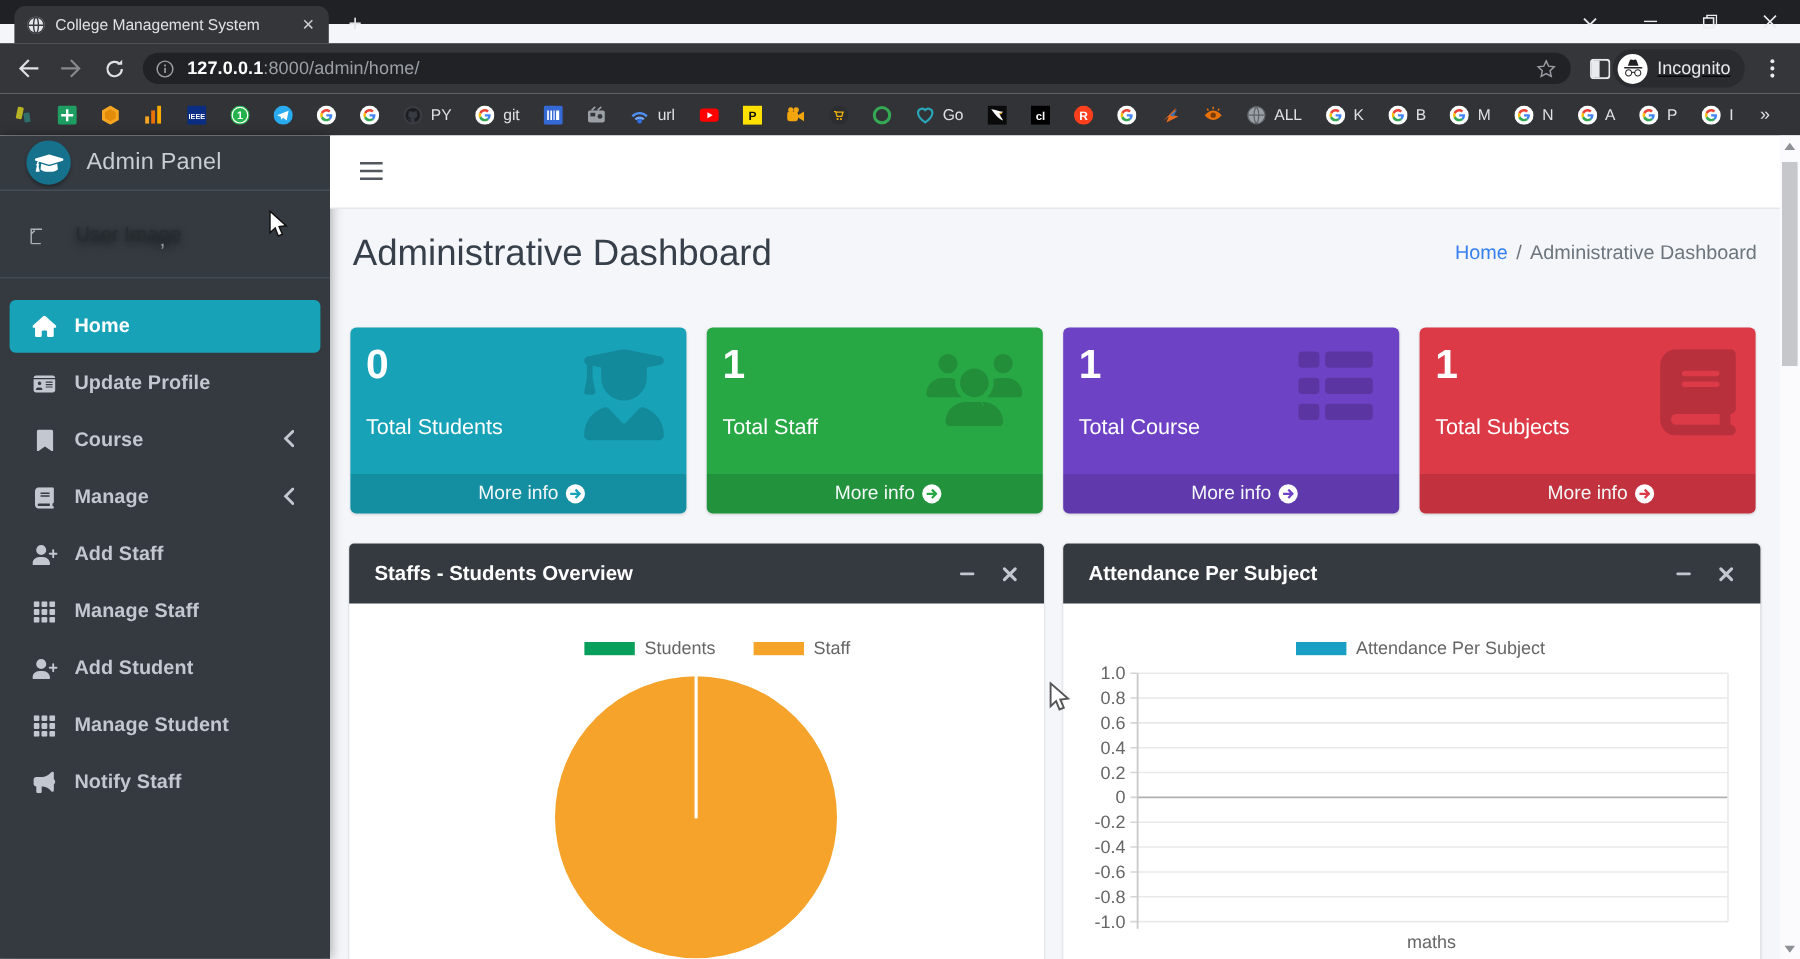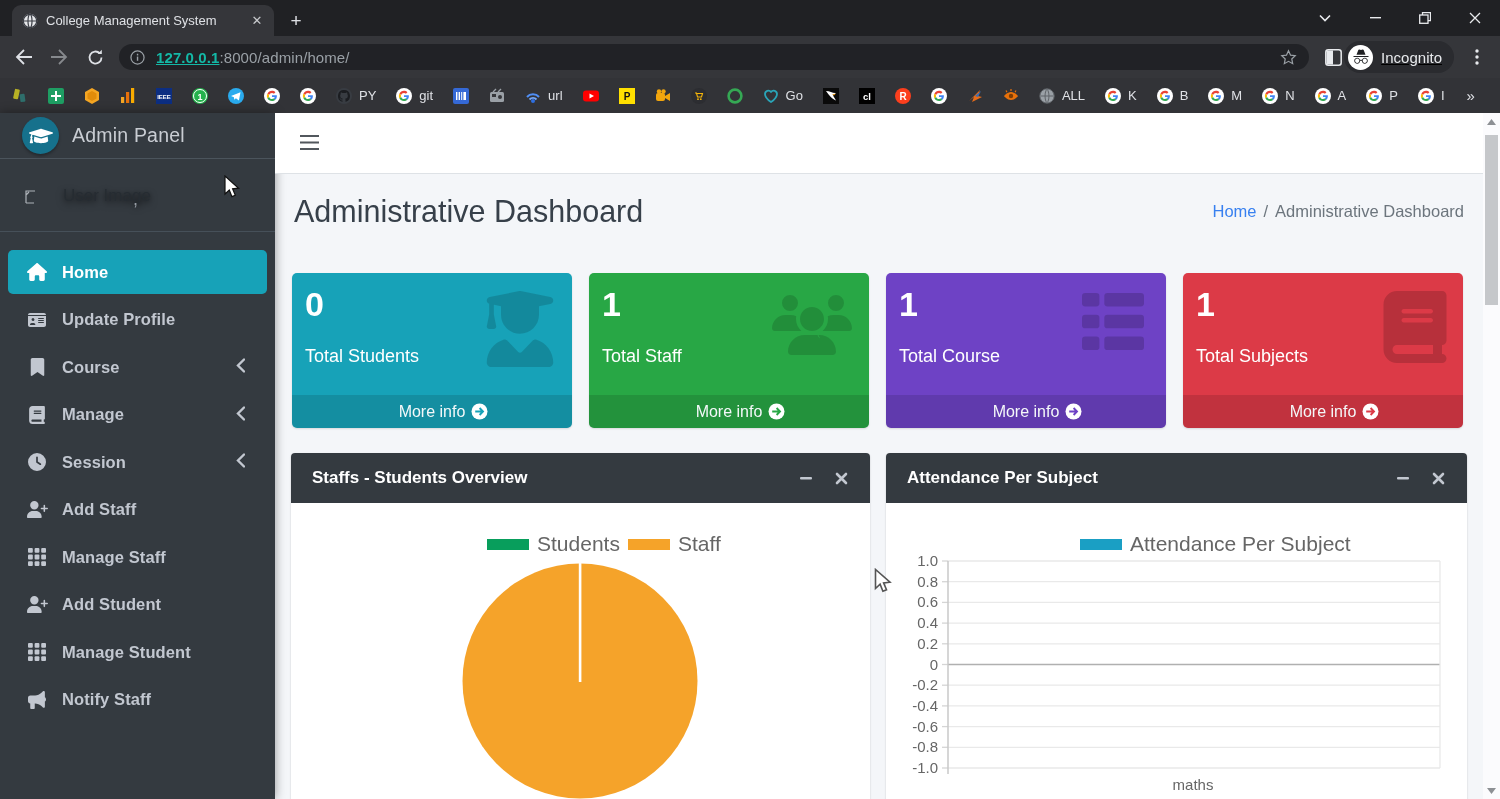--- a/index.html
+++ b/index.html
@@ -1,32 +1,32 @@
 <!DOCTYPE html>
 <html><head>
 <meta charset="utf-8">
 <style>
 * { margin:0; padding:0; box-sizing:border-box; }
 html,body { width:1500px; height:799px; overflow:hidden; font-family:"Liberation Sans", sans-serif; background:#f4f6f9; }
 
 .chrome { position:absolute; top:0; left:0; width:1500px; height:113px; }
-.tabbar { position:absolute; top:0; left:0; width:100%; height:36px; background:#202124; }
+.tabbar { position:absolute; top:0; left:0; width:100%; height:20px; background:#202124; }
 .tab { position:absolute; left:12px; top:5px; width:262px; height:31px; background:#35363a; border-radius:9px 9px 0 0; display:flex; align-items:center; padding:0 8px 0 10px; }
 .tab .fav { width:16px; height:16px; flex:0 0 16px; }
 .tab .title { color:#dfe1e5; font-size:13px; margin-left:8px; white-space:nowrap; overflow:hidden; flex:1; }
 .tab .close { color:#c7c9cc; font-size:13px; width:18px; height:18px; line-height:18px; text-align:center; }
 .newtab { position:absolute; left:283px; top:8px; width:26px; height:26px; color:#dfe1e5; font-size:19px; text-align:center; line-height:25px; }
 .wincontrols { position:absolute; right:0; top:0; height:36px; display:flex; align-items:center; }
 .wc { width:50px; height:36px; display:flex; align-items:center; justify-content:center; color:#e8eaed; }
 .toolbar { position:absolute; top:36px; left:0; width:100%; height:42px; background:#35363a; display:flex; align-items:center; }
 .navbtn { width:28px; height:28px; display:flex; align-items:center; justify-content:center; }
 .urlpill { position:absolute; left:119px; top:8px; width:1190px; height:26px; background:#212226; border-radius:13px; display:flex; align-items:center; padding-left:11px; }
 .urlpill .info { width:15px; height:15px; margin-right:11px; }
 .url { font-size:15px; color:#9aa0a6; letter-spacing:0.1px; }
-.url b { color:#14b8a6; font-weight:bold;text-decoration:underline; }
+.url b { color:#ffffff; font-weight:bold; }
 .star { position:absolute; right:203px; top:13px; }
 .sidepanel { position:absolute; right:158px; top:13px; }
 .incog { position:absolute; right:46px; top:5px; height:32px; background:#2a2b2f; border-radius:16px; display:flex; align-items:center; padding:0 12px 0 4px;text-decoration:underline; }
 .incog .ic { width:25px; height:25px; background:#fff; border-radius:50%; display:flex; align-items:center; justify-content:center; margin-right:8px; }
 .incog .t { color:#e8eaed; font-size:15px; }
 .dots { position:absolute; right:10px; top:8px; width:26px; height:26px; display:flex; align-items:center; justify-content:center; }
 .bookmarks { position:absolute; top:78px; left:0; width:100%; height:35px; background:#323337; display:flex; align-items:center; padding-left:12px; gap:20px; }
 .bm { width:16px; height:16px; flex:0 0 auto; display:flex; align-items:center; justify-content:center; }
 .bmg { display:flex; align-items:center; gap:7px; flex:0 0 auto; }
 .bml { color:#dfe1e5; font-size:13px; }
@@ -67,21 +67,21 @@
 .bx-red { background:#dc3a47; }
 
 .cards { position:absolute; left:16px; top:340px; display:flex; gap:16px; }
 .card { width:579px; height:420px; border-radius:4px; background:#fff; box-shadow:0 1px 2px rgba(0,0,0,0.2); }
 .card.c2 { width:581px; }
 .chead { height:50px; background:#343a40; border-radius:4px 4px 0 0; position:relative; display:flex; align-items:center; padding-left:21px; }
 .chead .ct { color:#fff; font-size:17px; font-weight:bold; }
 .ctools { position:absolute; right:0; top:0; height:50px; display:flex; align-items:center; }
 .cbody { position:relative; height:370px; }
 
-.leg { position:absolute; display:flex; align-items:center; font-size:21px; color:#666; }
+.leg { position:absolute; display:flex; align-items:center; font-size:15px; color:#666; }
 .sw { display:inline-block; width:42px; height:11px; margin-right:8px; }
 
 .scroll { position:absolute; right:0; top:113px; width:17px; height:686px; background:#fbfbfd; }
 .sthumb { position:absolute; left:2px; top:22px; width:13px; height:170px; background:#c5c7ca; border-radius:0px; }
 .sarrow { position:absolute; left:0; width:17px; height:17px; display:flex; align-items:center; justify-content:center; }
 </style>
 </head>
 <body>
 
 <svg style="position:absolute;width:0;height:0">
@@ -441,31 +441,20 @@
               <path d="M8 1.5L2 7.5l6 6" stroke="#c2c7d0" stroke-width="2.4" fill="none" stroke-linecap="round"></path>
             </svg></span>
         </div>
         <div class="nitem">
           <span class="nic">
             <svg width="16" height="18" viewBox="0 0 448 512" fill="#c2c7d0">
               <path d="M96 0C43 0 0 43 0 96V416c0 53 43 96 96 96H384h32c17.7 0 32-14.3 32-32s-14.3-32-32-32V384c17.7 0 32-14.3 32-32V32c0-17.7-14.3-32-32-32H384 96zm0 384H352v64H96c-17.7 0-32-14.3-32-32s14.3-32 32-32zm32-240c0-8.8 7.2-16 16-16H336c8.8 0 16 7.2 16 16s-7.2 16-16 16H144c-8.8 0-16-7.2-16-16zm16 48H336c8.8 0 16 7.2 16 16s-7.2 16-16 16H144c-8.8 0-16-7.2-16-16s7.2-16 16-16z"></path>
             </svg>
           </span>
           <span class="nt">Manage</span>
-          <span class="chev"><svg width="9" height="15" viewBox="0 0 9 15">
-              <path d="M8 1.5L2 7.5l6 6" stroke="#c2c7d0" stroke-width="2.4" fill="none" stroke-linecap="round"></path>
-            </svg></span>
-        </div>
-        <div class="nitem">
-          <span class="nic">
-            <svg width="18" height="18" viewBox="0 0 512 512" fill="#c2c7d0">
-              <path d="M256 0a256 256 0 1 1 0 512A256 256 0 1 1 256 0zM232 120V256c0 8 4 15.5 10.7 20l96 64c11 7.4 25.9 4.4 33.3-6.7s4.4-25.9-6.7-33.3L280 243.2V120c0-13.3-10.7-24-24-24s-24 10.7-24 24z"></path>
-            </svg>
-          </span>
-          <span class="nt">Session</span>
           <span class="chev"><svg width="9" height="15" viewBox="0 0 9 15">
               <path d="M8 1.5L2 7.5l6 6" stroke="#c2c7d0" stroke-width="2.4" fill="none" stroke-linecap="round"></path>
             </svg></span>
         </div>
         <div class="nitem">
           <span class="nic">
             <svg width="21" height="17" viewBox="0 0 640 512" fill="#c2c7d0">
               <path d="M96 128a128 128 0 1 1 256 0A128 128 0 1 1 96 128zM0 482.3C0 383.8 79.8 304 178.3 304h91.4C368.2 304 448 383.8 448 482.3c0 16.4-13.3 29.7-29.7 29.7H29.7C13.3 512 0 498.7 0 482.3zM504 312V248H440c-13.3 0-24-10.7-24-24s10.7-24 24-24h64V136c0-13.3 10.7-24 24-24s24 10.7 24 24v64h64c13.3 0 24 10.7 24 24s-10.7 24-24 24H552v64c0 13.3-10.7 24-24 24s-24-10.7-24-24z"></path>
             </svg>
           </span>

